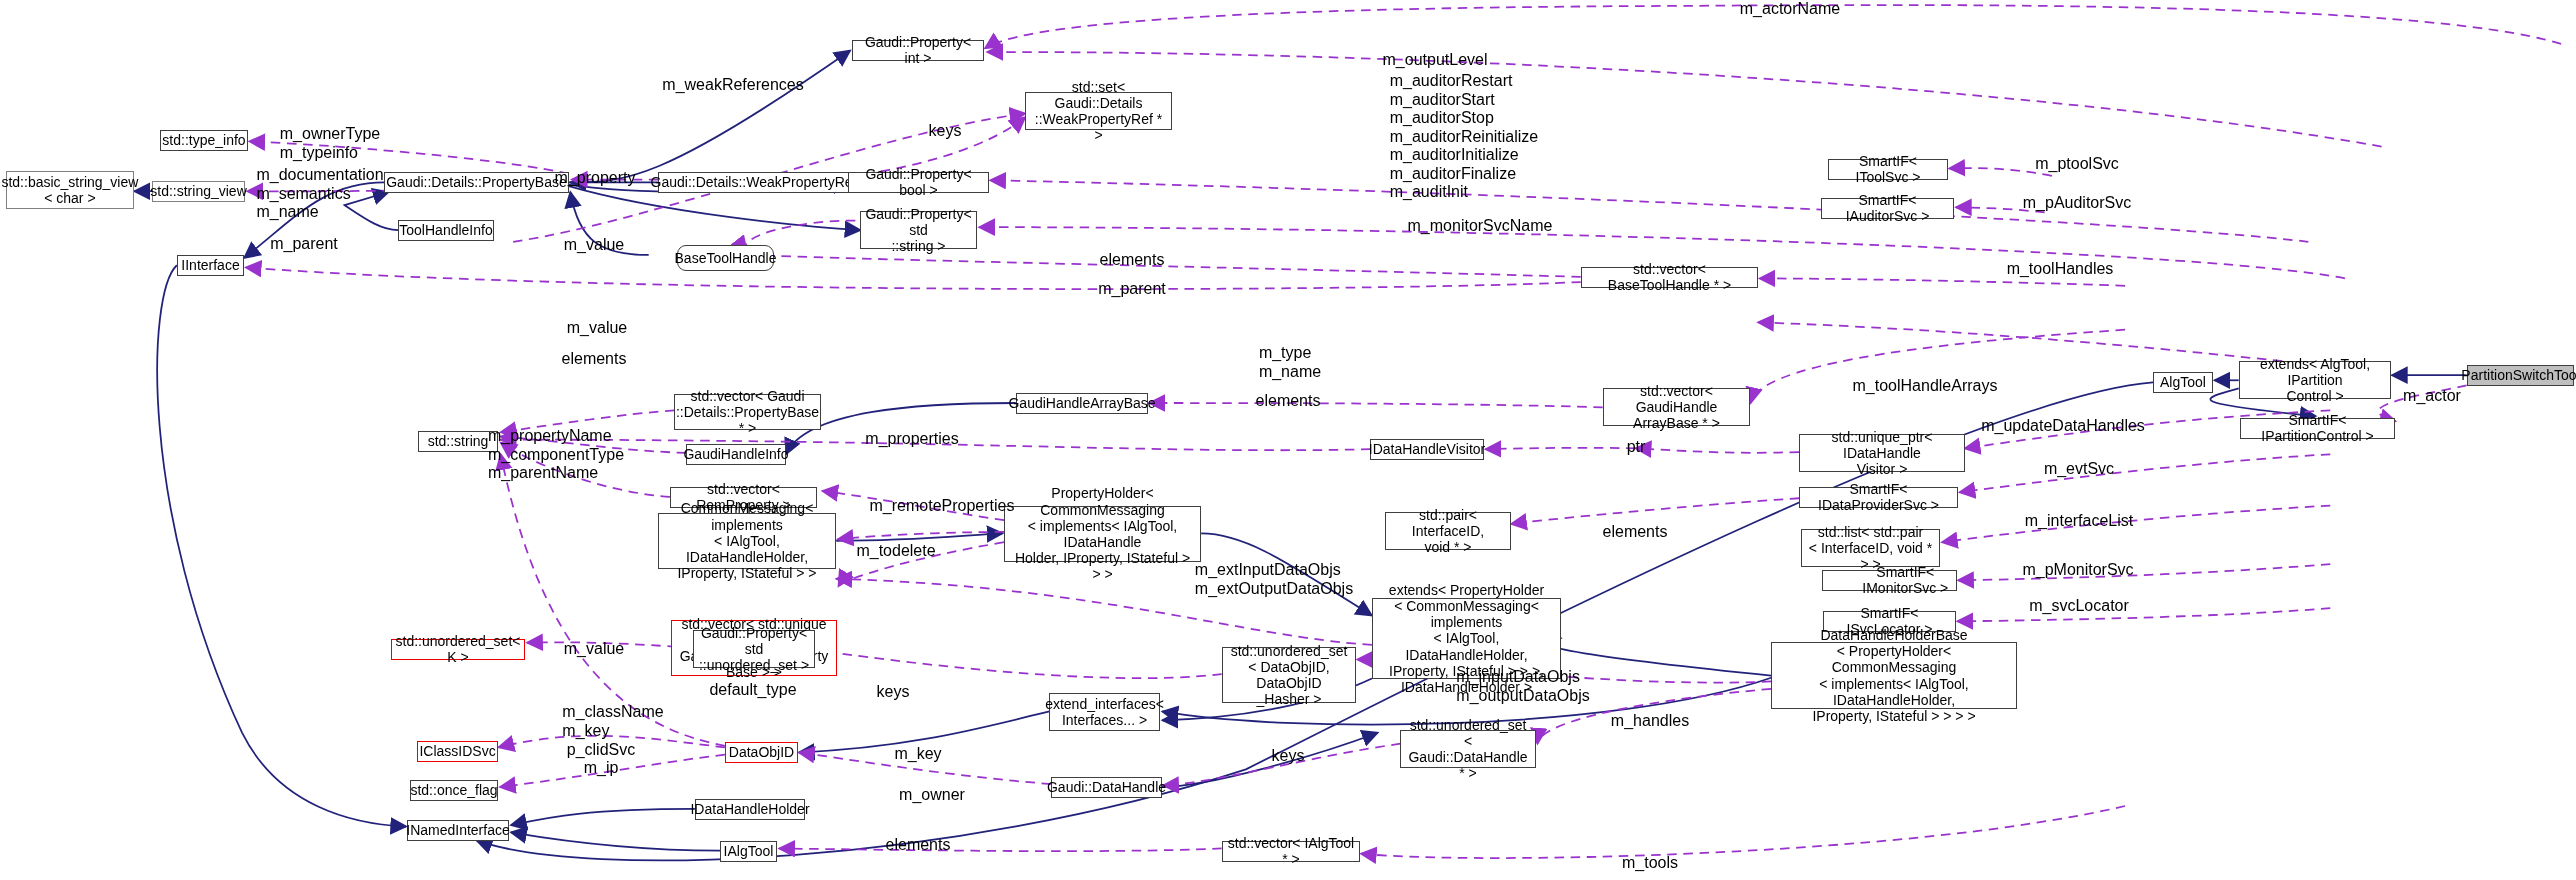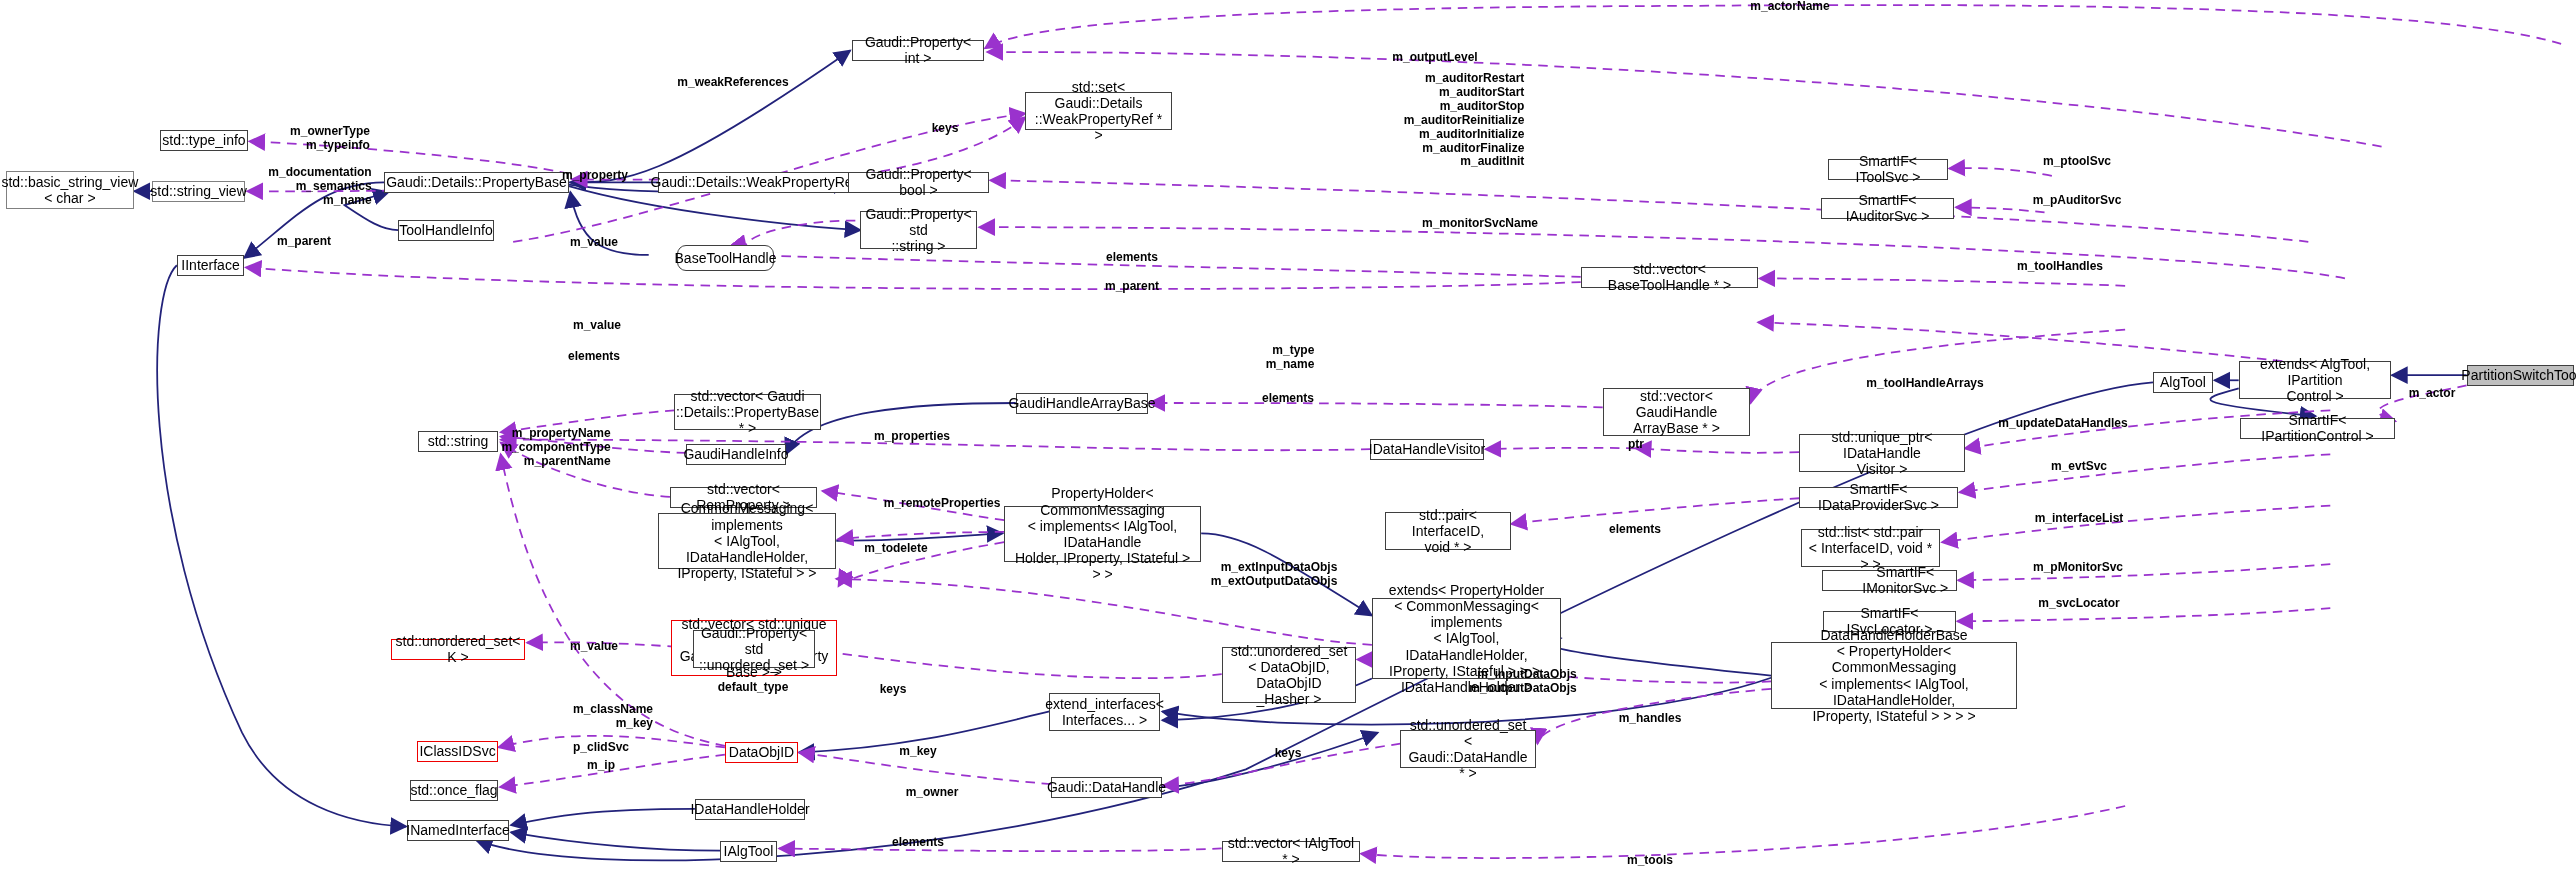--- a/index.html
+++ b/index.html
@@ -33,28 +33,27 @@
     line-height: 1.16;
     padding: 1.5px 4.4px;
     white-space: pre-line;
     z-index: 5;
   }
   .node.red    { border-color: #ee0000; }
   .node.grey   { border-color: #3f3f3f; background: #bfbfbf; }
   .node.light  { border-color: #808080; }
   .edge-label {
     position: absolute;
-    font-size: 12px;
+    font-size: 16px;
     color: #000000;
     white-space: pre-line;
-    text-align: right;
+    text-align: left;
     line-height: 1.16;
     z-index: 6;
     transform: translateX(-50%);
-    font-weight: bold;
   }
 </style>
 </head>
 <body>
 
 <div id="canvas">
 
   <svg id="edges" viewBox="0 0 3515 1201" xmlns="http://www.w3.org/2000/svg">
     <defs>
       <marker id="arrI" markerWidth="11" markerHeight="11" refX="9" refY="5" orient="auto">
@@ -155,21 +154,21 @@
       <div class="node" style="left: 860px; top: 211px; width: 117px; height: 38px;">Gaudi::Property&lt; std
 ::string &gt;</div>
       <div class="node" style="left: 677px; top: 245px; width: 97px; height: 26px; border-radius: 9px;">BaseToolHandle</div>
       <div class="node" style="left: 1581px; top: 267px; width: 177px; height: 20.5px;">std::vector&lt; BaseToolHandle * &gt;</div>
       <div class="node" style="left: 1828px; top: 159px; width: 120px; height: 20.5px;">SmartIF&lt; IToolSvc &gt;</div>
       <div class="node" style="left: 1821px; top: 198px; width: 133px; height: 20.5px;">SmartIF&lt; IAuditorSvc &gt;</div>
       <div class="node" style="left: 674px; top: 394px; width: 147px; height: 36px;">std::vector&lt; Gaudi
 ::Details::PropertyBase * &gt;</div>
       <div class="node" style="left: 686px; top: 444px; width: 100px; height: 20.5px;">GaudiHandleInfo</div>
       <div class="node" style="left: 1016px; top: 393px; width: 132px; height: 20.5px;">GaudiHandleArrayBase</div>
-      <div class="node" style="left: 1603px; top: 388px; width: 147px; height: 48px;">std::vector&lt; GaudiHandle
+      <div class="node" style="left: 1603px; top: 388px; width: 147px; height: 38px;">std::vector&lt; GaudiHandle
 ArrayBase * &gt;</div>
       <div class="node" style="left: 1370px; top: 439px; width: 114px; height: 20.5px;">IDataHandleVisitor</div>
       <div class="node" style="left: 1799px; top: 434px; width: 166px; height: 38px;">std::unique_ptr&lt; IDataHandle
 Visitor &gt;</div>
       <div class="node" style="left: 418px; top: 431px; width: 80px; height: 20.5px;">std::string</div>
       <div class="node" style="left: 670px; top: 487px; width: 147px; height: 20.5px;">std::vector&lt; RemProperty &gt;</div>
       <div class="node" style="left: 658px; top: 513px; width: 178px; height: 56px;">CommonMessaging&lt; implements
 &lt; IAlgTool, IDataHandleHolder,
 IProperty, IStateful &gt; &gt;</div>
       <div class="node" style="left: 1004px; top: 506px; width: 197px; height: 56px;">PropertyHolder&lt; CommonMessaging

